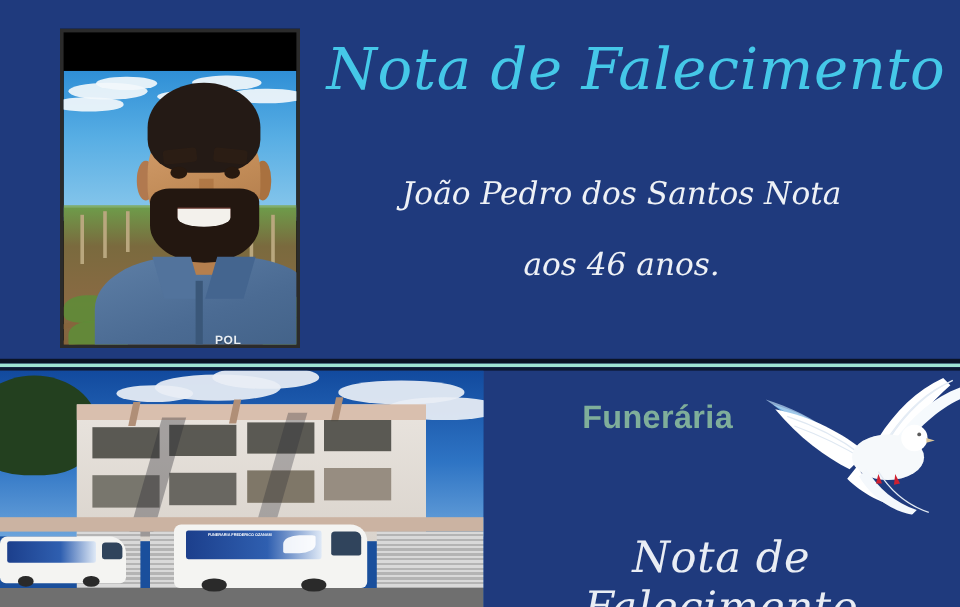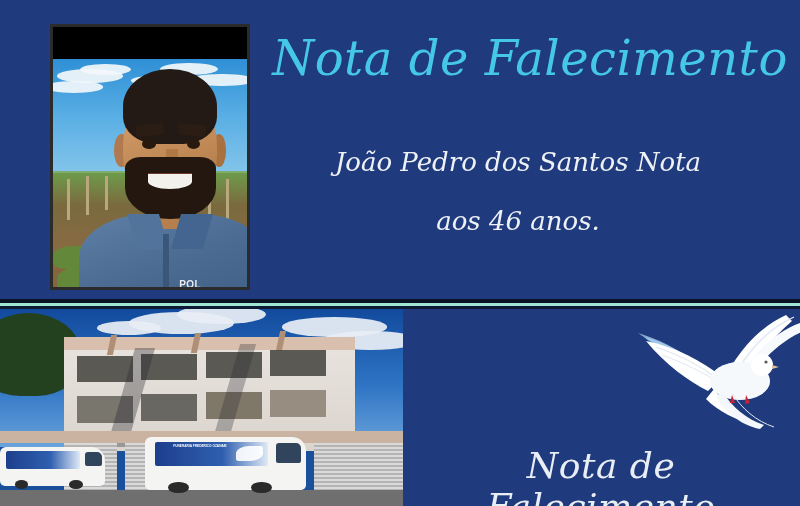--- a/index.html
+++ b/index.html
@@ -432,19 +432,20 @@
 
           <path d="M78 78 C88 92 100 104 118 112 C100 110 82 100 70 88 Z" fill="#ffffff"></path>
           <path d="M86 80 C96 96 110 108 128 114 L124 118 C104 114 88 100 80 86 Z" fill="#f4f8fc"></path>
           <path d="M96 82 C106 98 120 110 138 116" stroke="#e1e9f2" stroke-width="1" fill="none"></path>
 
           <path d="M96 84 L94 92 L99 92 Z" fill="#cf2030"></path>
           <path d="M110 84 L109 93 L114 92 Z" fill="#cf2030"></path>
         </svg>
       </div>
 
+      <div class="brand-funeraria">Funerária</div>
 
 
       <div class="brand-tagline">Nota de Falecimento</div>
     </div>
   </div>
 
 </div>
 
 </body></html>

